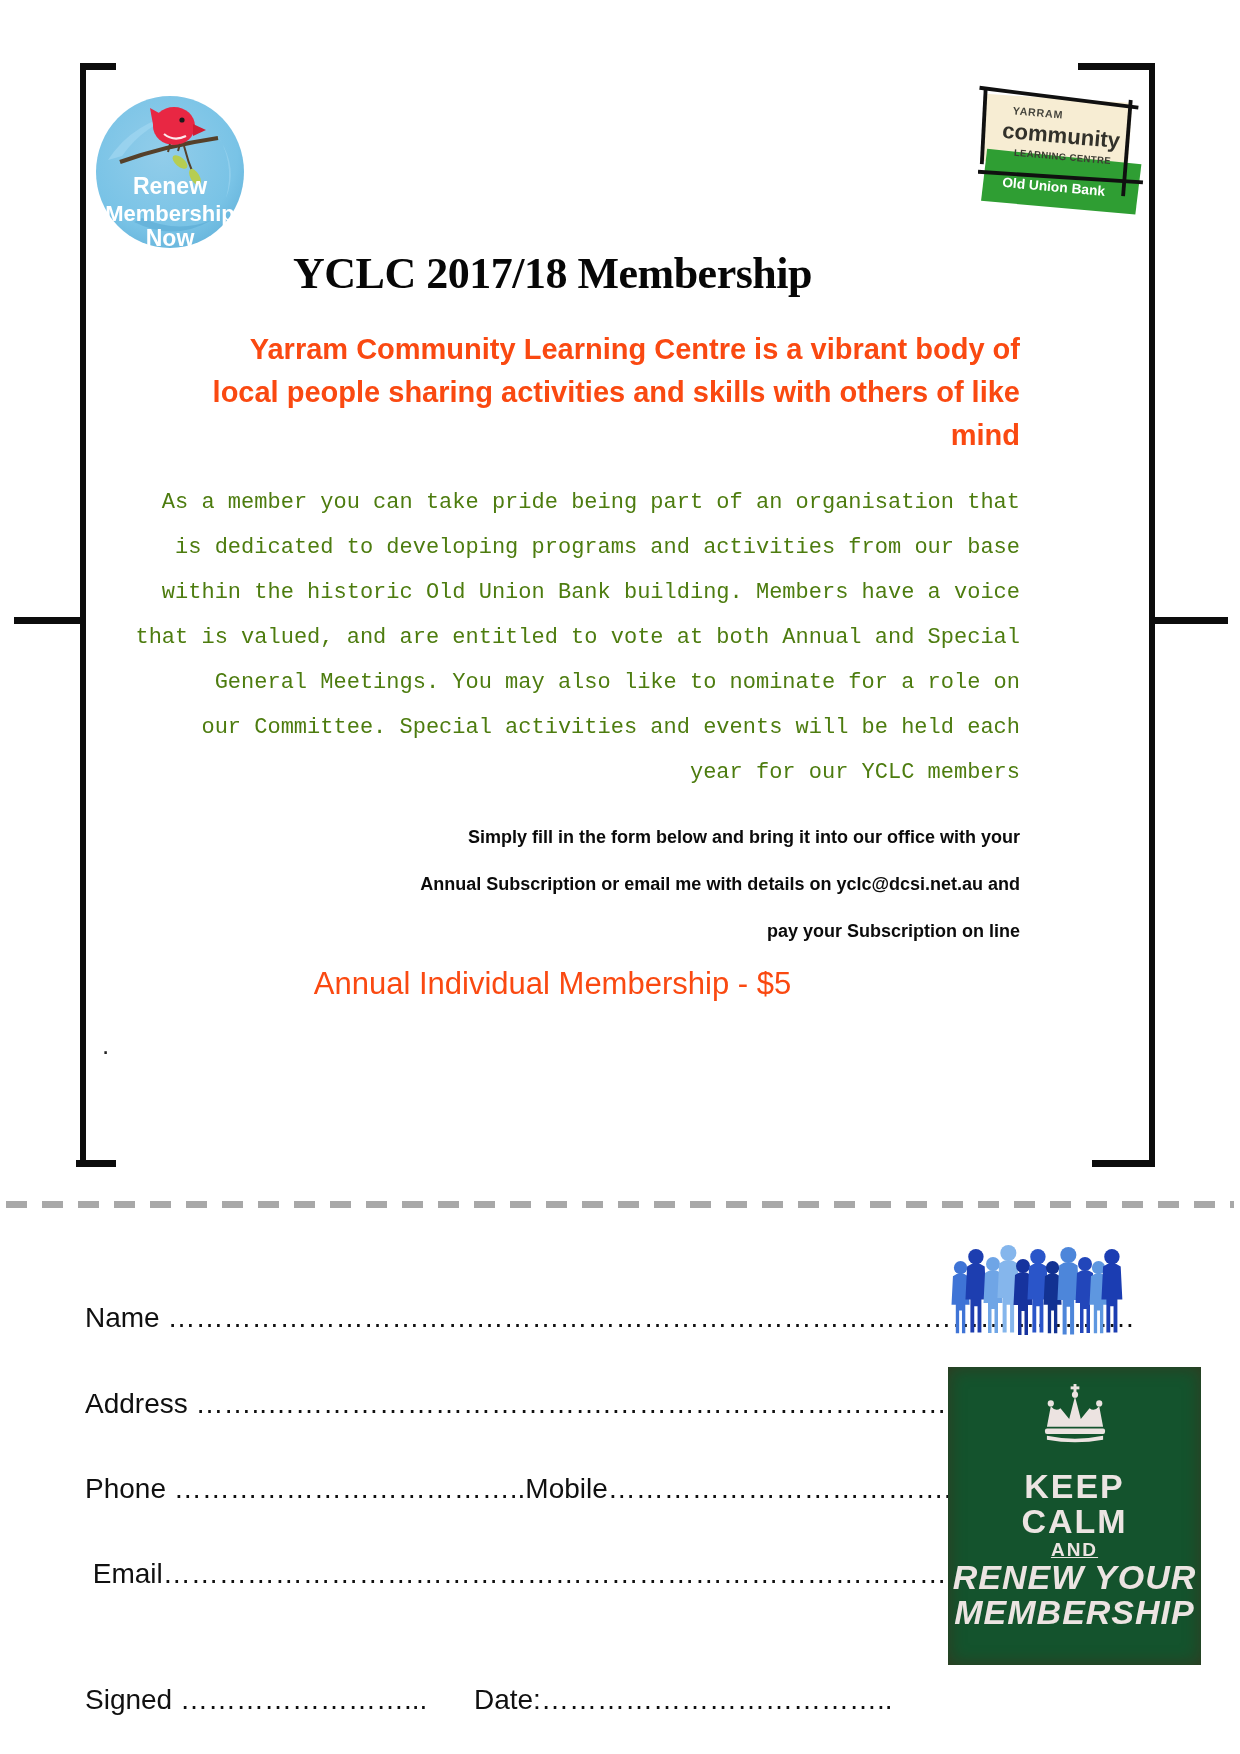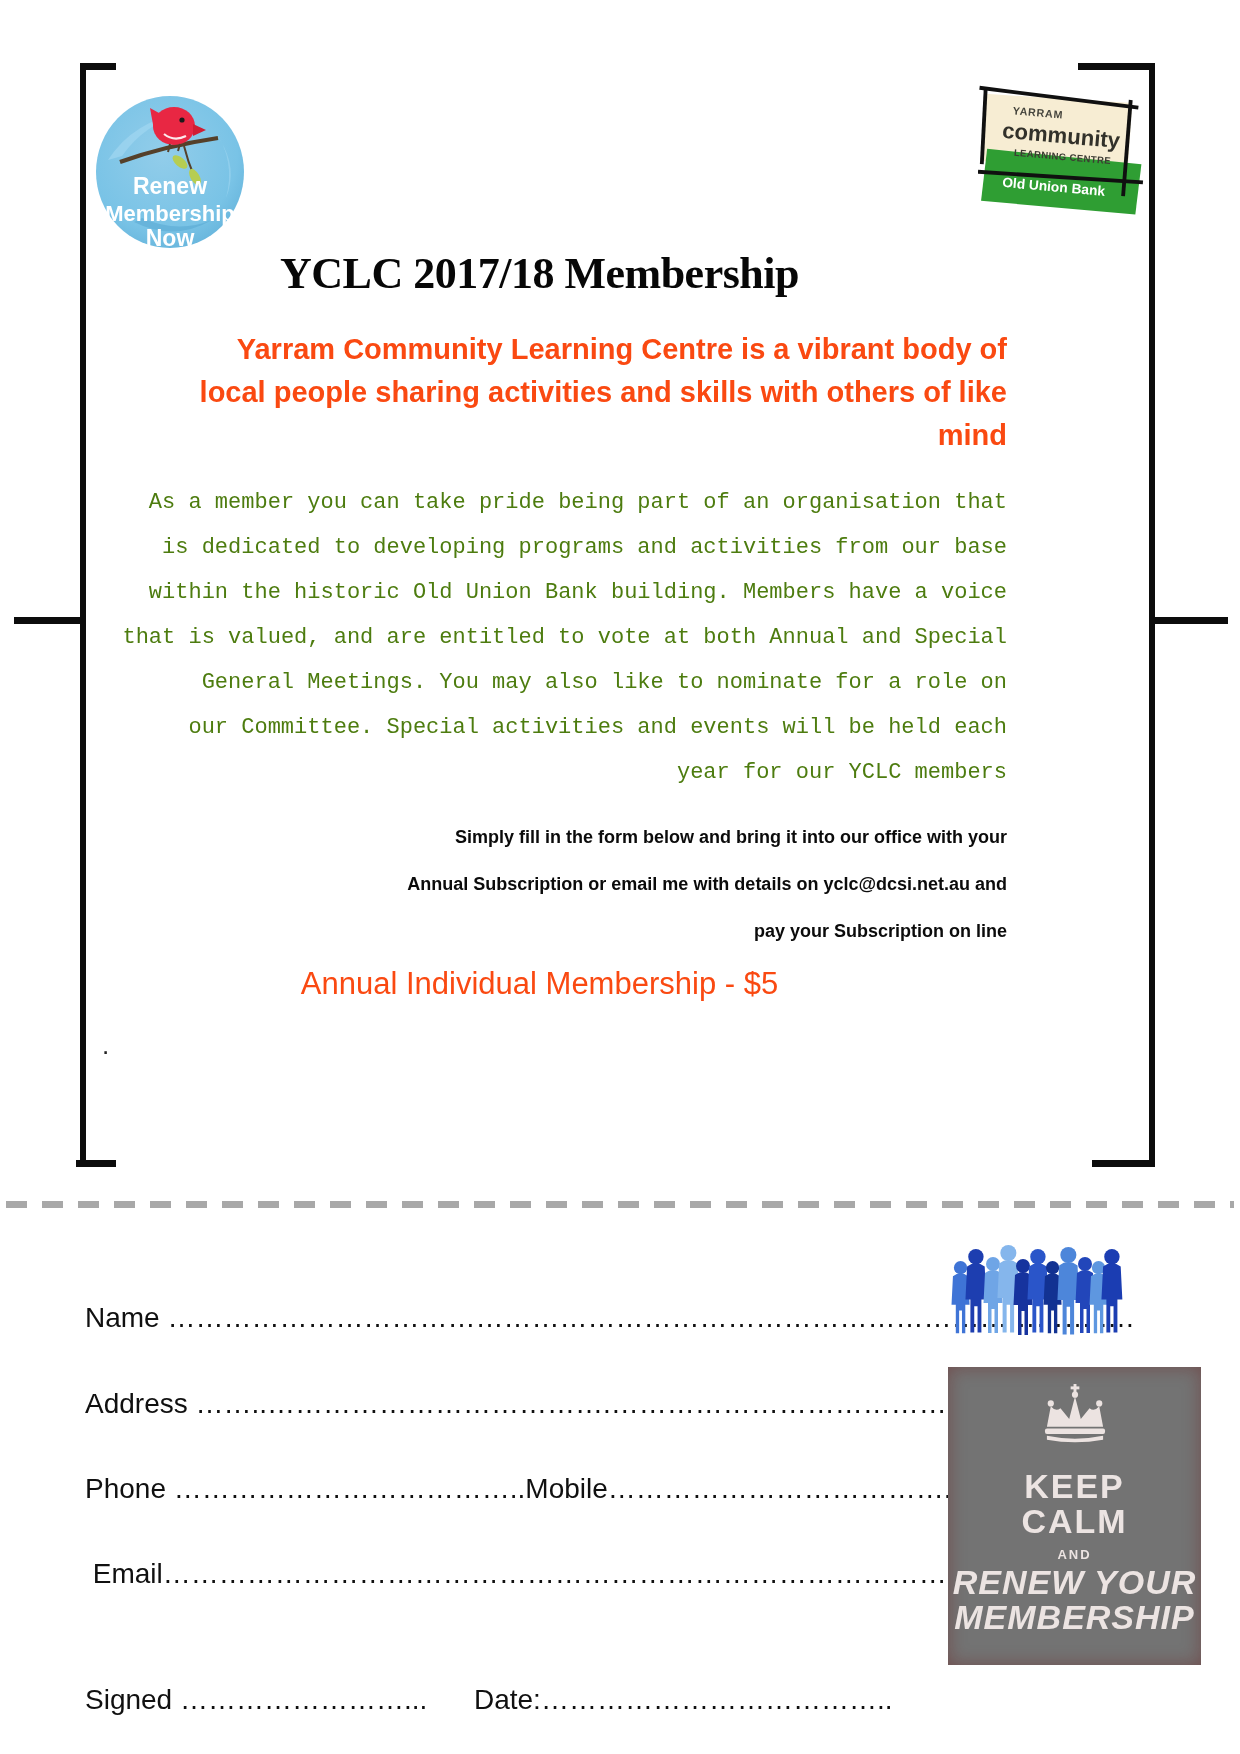--- a/index.html
+++ b/index.html
@@ -1,39 +1,39 @@
 <!DOCTYPE html>
 <html><head>
 <meta charset="utf-8">
 <style>
   html,body{margin:0;padding:0;background:#ffffff;}
   .page{position:relative;width:1240px;height:1754px;background:#fff;overflow:hidden;
         font-family:"Liberation Sans",sans-serif;color:#111;}
   .abs{position:absolute;}
   .frame{background:#0c0c0c;}
-  .center-col{left:72px;width:935px;text-align:center;}
+  .center-col{left:85px;width:935px;text-align:center;}
   .multiline{white-space:pre-line;text-align:right;}
   .title{font-family:"Liberation Serif",serif;font-weight:700;font-size:44px;color:#070707;letter-spacing:-0.5px;}
   .intro{color:#FA4911;font-weight:700;font-size:29px;line-height:43px;}
   .bodytext{color:#4d7c0f;font-size:22px;line-height:45px;font-family:Liberation Mono, monospace;}
   .instructions{color:#0b0b0b;font-weight:700;font-size:18px;line-height:47px;}
   .fee{color:#FA4911;font-weight:400;font-size:31px;text-align:center;}
   .straydot{font-size:26px;color:#222;}
   .dashline{left:6px;top:1201px;width:1228px;height:7px;
     background:repeating-linear-gradient(90deg,#a8a8a8 0 21px,rgba(0,0,0,0) 21px 36px);}
   .form-row{position:absolute;left:85px;font-size:28px;color:#101010;white-space:pre;}
   .badge-wrap{left:94px;top:90px;width:152px;height:160px;}
   .logo-wrap{left:978px;top:72px;width:168px;height:156px;}
   .crowd-wrap{left:950px;top:1237px;width:178px;height:108px;}
-  .poster{left:948px;top:1367px;width:253px;height:298px;background:#737373;
+  .poster{left:948px;top:1367px;width:253px;height:298px;background:#14532d;
     box-shadow:inset 0 0 18px rgba(110,8,8,.35);
     display:flex;flex-direction:column;align-items:center;text-align:center;}
   .poster .crown{margin-top:17px;}
   .poster .big{font-weight:700;font-size:34px;line-height:35px;color:#ece4e2;letter-spacing:2px;}
-  .poster .small{font-weight:700;font-size:13px;line-height:21px;color:#ece4e2;letter-spacing:2px;margin-top:5px;}
+  .poster .small{font-weight:700;font-size:19px;line-height:21px;color:#ece4e2;letter-spacing:2px;text-decoration:underline;}
   .poster .med{font-weight:700;font-size:34px;line-height:35px;color:#ece4e2;letter-spacing:1px;font-style:italic;}
   .poster .gap{margin-top:23px;}
   svg text{font-family:"Liberation Sans",sans-serif;}
 </style>
 </head>
 <body>
 
 <div class="page">
 
   <div class="abs frame" style="left:80px;top:63px;width:6px;height:1104px;"></div>

